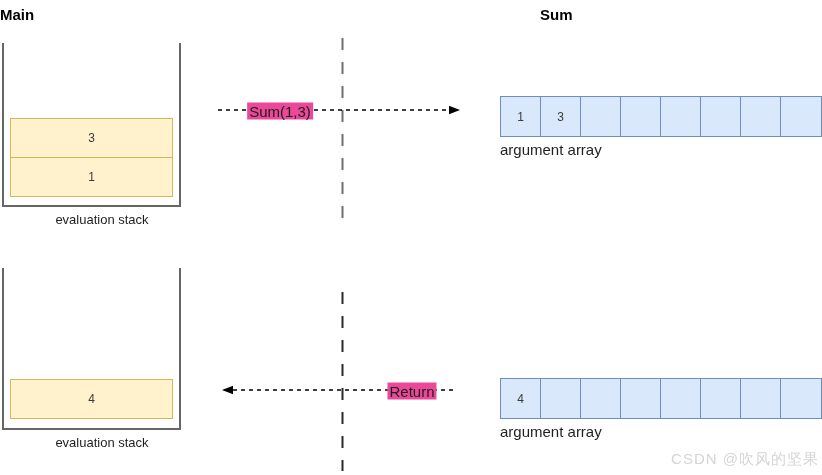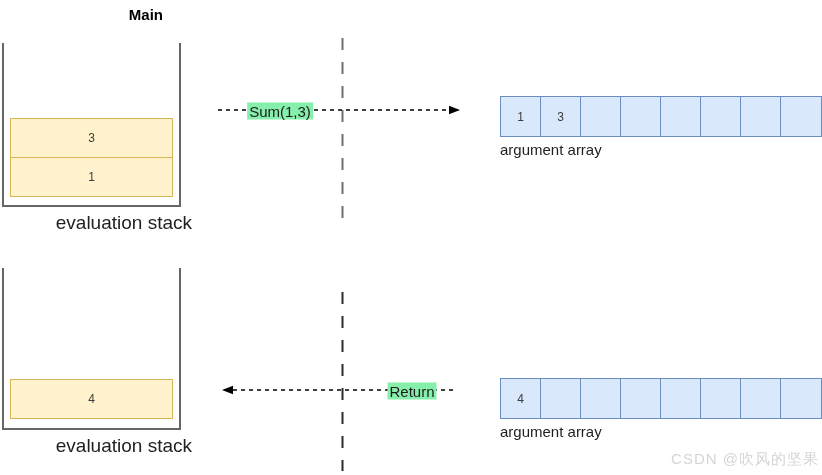--- a/index.html
+++ b/index.html
@@ -1,20 +1,20 @@
 <!DOCTYPE html>
 <html style="--stack_fill: #FFF2CC; --stack_border: #D6B656; --array_fill: #DAE8FC; --array_border: #6C8EBF; --container_stroke: #666666; --arrow: #000000;"><head>
 <meta charset="utf-8">
 <style>
   html,body { margin:0; padding:0; background:#fff; }
   .canvas {
     position:relative; width:822px; height:475px; background:#ffffff;
     font-family:"Liberation Sans", sans-serif; overflow:hidden;
   }
-  .col-title { position:absolute; font-weight:700; font-size:15px; color:#000; text-align:right; }
+  .col-title { position:absolute; font-weight:700; font-size:15px; color:#000; text-align:left; }
   .main-title { left:0px; top:6px; width:163px; }
   .sum-title  { left:540px; top:6px; width:163px; }
 
   
   .stack {
     position:absolute; left:2px; width:179px; box-sizing:border-box;
     border-left:2px solid var(--container_stroke,#666);
     border-right:2px solid var(--container_stroke,#666);
     border-bottom:2px solid var(--container_stroke,#666);
     display:flex; flex-direction:column; justify-content:flex-end;
@@ -24,22 +24,22 @@
   .stack-bottom { top:268px; height:162px; padding-bottom:9px; }
   .stack-item {
     height:40px; box-sizing:border-box;
     background:var(--stack_fill,#FFF2CC);
     border:1px solid var(--stack_border,#D6B656);
     display:flex; align-items:center; justify-content:center;
     font-size:12px; color:#3b3b3b;
   }
   .stack-item + .stack-item { margin-top:-1px; }
   .stack-label {
-    position:absolute; left:12px; width:180px; text-align:right;
-    font-size:19px; color:#1f1f1f;
+    position:absolute; left:12px; width:180px; text-align:center;
+    font-size:13px; color:#1f1f1f;
   }
   .stack-label-top    { top:212px; }
   .stack-label-bottom { top:435px; }
 
   
   .array {
     position:absolute; left:500px; width:322px; height:41px; box-sizing:border-box;
     border:1px solid var(--array_border,#6C8EBF);
     background:var(--array_fill,#DAE8FC);
     display:flex;
@@ -62,36 +62,37 @@
 
   
   .lines { position:absolute; left:0; top:0; }
   .vline-top    { stroke:#6e6e6e; stroke-width:2; stroke-dasharray:12 12; }
   .vline-bottom { stroke:#2b2b2b; stroke-width:2; stroke-dasharray:12 12; }
   .harrow { stroke:#000; stroke-width:1.3; stroke-dasharray:4 4; }
   .ahead  { fill:#000; stroke:none; }
 
   .arrow-label {
     position:absolute; transform:translate(-50%,-50%);
-    background:#86efac; padding:0 2px; font-size:15px; color:#1c1c1c; white-space:nowrap;
+    background:#ec4899; padding:0 2px; font-size:15px; color:#1c1c1c; white-space:nowrap;
   }
   .call-label   { left:280px; top:111px; }
   .return-label { left:412px; top:391px; }
 
   .watermark {
     position:absolute; right:3px; top:450px;
     font-size:15px; color:#d5d5d5; letter-spacing:1px; white-space:nowrap;
   }
 </style>
 </head>
 <body>
 
 <div class="canvas">
 
   <div class="col-title main-title">Main</div>
+  <div class="col-title sum-title">Sum</div>
 
   <svg class="lines" width="822" height="475" viewBox="0 0 822 475">
     <line class="vline-top" x1="342.5" y1="38" x2="342.5" y2="222"></line>
     <line class="vline-bottom" x1="342.5" y1="292" x2="342.5" y2="471"></line>
     <line class="harrow" x1="218" y1="110" x2="450" y2="110"></line>
     <polygon class="ahead" points="460,110 449,105.7 449,114.3"></polygon>
     <line class="harrow" x1="233" y1="390" x2="453" y2="390"></line>
     <polygon class="ahead" points="222,390 233,385.7 233,394.3"></polygon>
   </svg>
 

